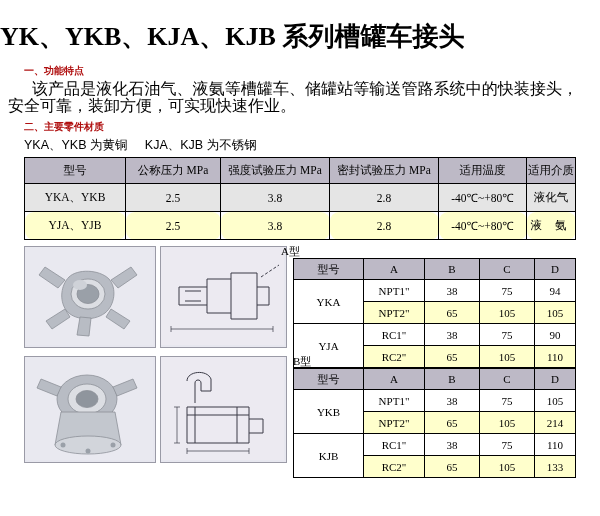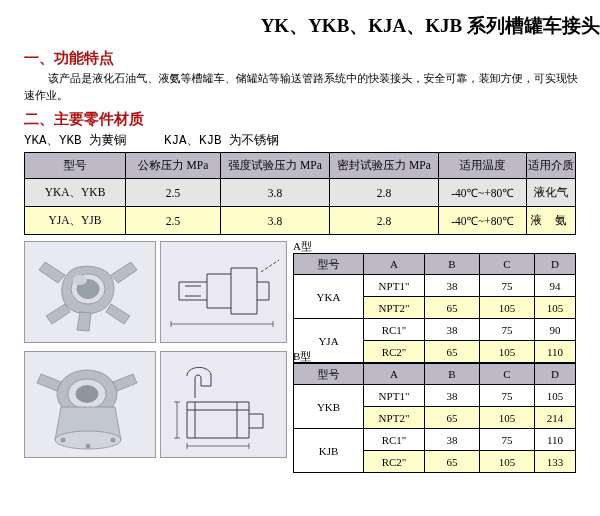--- a/index.html
+++ b/index.html
@@ -14,51 +14,51 @@
     color: #000000;
     position: relative;
     overflow: hidden;
   }
   .page {
     position: relative;
     width: 600px;
     height: 516px;
   }
   .title {
-    text-align: right;
-    font-size: 19px;
+    text-align: left;
+    font-size: 26px;
     font-weight: bold;
     font-family: "Liberation Serif", serif;
     letter-spacing: 0px;
-    padding-top: 13px;
+    padding-top: 19px;
     padding-bottom: 4px;
   }
   .section-head {
     color: #b01010;
     font-weight: bold;
-    font-size: 15px;
+    font-size: 10px;
     padding-left: 24px;
     padding-top: 6px;
     padding-bottom: 2px;
     font-family: "Liberation Serif", serif;
   }
   .body-text {
-    font-size: 11px;
+    font-size: 16px;
     line-height: 17px;
-    padding-left: 24px;
+    padding-left: 8px;
     padding-right: 22px;
     text-indent: 24px;
     text-align: justify;
     font-family: "Liberation Serif", serif;
   }
   .material-line {
     font-size: 12.5px;
     padding-left: 24px;
     padding-top: 1px;
-    font-family: Liberation Mono, monospace;
+    font-family: Liberation Sans, sans-serif;
     white-space: pre;
   }
   
   .perf-wrap {
     padding-left: 24px;
     padding-top: 3px;
   }
   table.perf {
     border-collapse: collapse;
     width: 552px;
@@ -70,21 +70,21 @@
     font-size: 11.5px;
     height: 25px;
     font-family: "Liberation Serif", serif;
   }
   table.perf tr.hdr td {
     background: #bdb9c6;
     font-size: 11.5px;
     height: 23px;
   }
   table.perf tr.r1 td { background: #e5e5e5; }
-  table.perf tr.r2 td { background: #ffffcc; }
+  table.perf tr.r2 td { background: #ffffcc; border-radius: 9px; }
   .spaced { letter-spacing: 5px; }
 
   
   .dims {
     position: relative;
     margin-top: 6px;
   }
   .img-box {
     position: absolute;
     background: #e7e7ef;
@@ -201,21 +201,21 @@
           <path d="M24 44 L40 44 M24 54 L40 54"></path>
           <path d="M100 30 L118 18" stroke-dasharray="3,2"></path>
         </g>
         <g stroke="#3a3a46" stroke-width="0.7" fill="none">
           <path d="M10 82 L112 82"></path>
           <path d="M10 79 L10 85 M112 79 L112 85"></path>
         </g>
       </svg>
     </div>
 
-    <div class="tbl-label" style="left:293px; top:-2px;text-align:center;">A型</div>
+    <div class="tbl-label" style="left:281px; top:-2px;text-align:center;">A型</div>
     <div class="dim-table-wrap" style="left:293px; top:12px;">
       <table class="dim">
         <tbody>
             <tr class="hdr">
           <td style="width:67px">型号</td>
           <td style="width:58px">A</td>
           <td style="width:52px">B</td>
           <td style="width:52px">C</td>
           <td>D</td>
         </tr>

